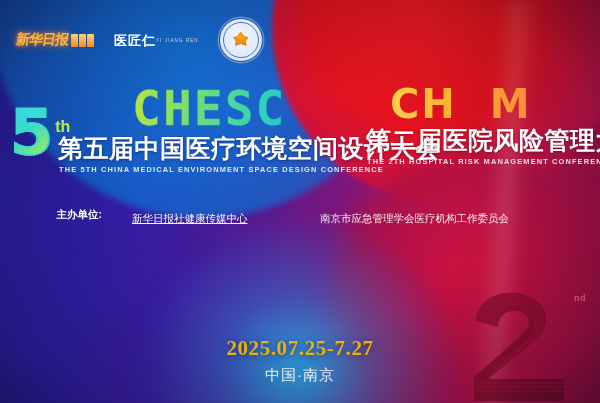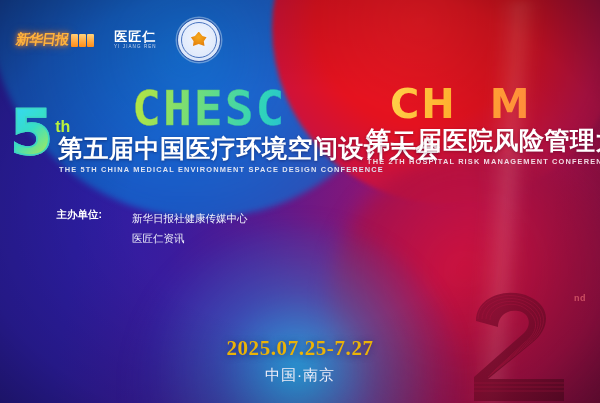--- a/index.html
+++ b/index.html
@@ -134,21 +134,21 @@
   }
   .logo-xinhua .blk{
     display:flex;gap:1px;margin-left:2px;
   }
   .logo-xinhua .blk i{
     display:block;width:7px;height:13px;
     background:linear-gradient(180deg,#ffd27a,#ff8c18);
     border-radius:1px;
   }
   .logo-yjr{
-    display:flex;flex-direction:column;align-items:center;
+    display:flex;flex-direction:row;align-items:center;
     line-height:1;
     justify-content:flex-end;
   }
   .logo-yjr .zh{
     font-size:13px;font-weight:700;color:#ffffff;letter-spacing:1px;
   }
   .logo-yjr .en{
     font-size:4.5px;color:#c9d6ee;letter-spacing:1.1px;margin-top:2px;
   }
   .logo-circle{
@@ -279,21 +279,21 @@
   .org-label{
     width:112px;text-align:right;
     font-weight:700;
     padding-right:10px;
     box-sizing:border-box;
     color:#ffffff;
   }
   .org-c1{width:130px;}
   .org-c2{flex:1;padding-left:38px;box-sizing:border-box;}
   .org-line{line-height:1.95;white-space:nowrap;}
-  .org-c1 .org-line{color:#f2f5fc;}
+  .org-c1 .org-line{color:#f2f5fc;text-decoration:underline;}
   .org-c2 .org-line{color:#f4eef3;}
 
   
   .date-block{
     position:absolute;
     left:0;right:0;top:336px;
     text-align:center;
   }
   .date-main{
     font-size:21px;font-weight:800;color:#eab308;
@@ -389,23 +389,23 @@
       <div class="en-sub-r">THE 2TH HOSPITAL RISK MANAGEMENT CONFERENCE</div>
 
     </div>
 
   </div>
 
   <div class="org">
     <div class="org-label">主办单位:</div>
     <div class="org-c1">
       <div class="org-line">新华日报社健康传媒中心</div>
-      <div class="org-line">医匠仁资讯</div>
     </div>
     <div class="org-c2">
+      <div class="org-line">南京市应急管理学会医疗机构工作委员会</div>
     </div>
   </div>
 
   <div class="date-block">
     <div class="date-main">2025.07.25-7.27</div>
     <div class="date-loc">中国·南京</div>
   </div>
 
 </div>
 

